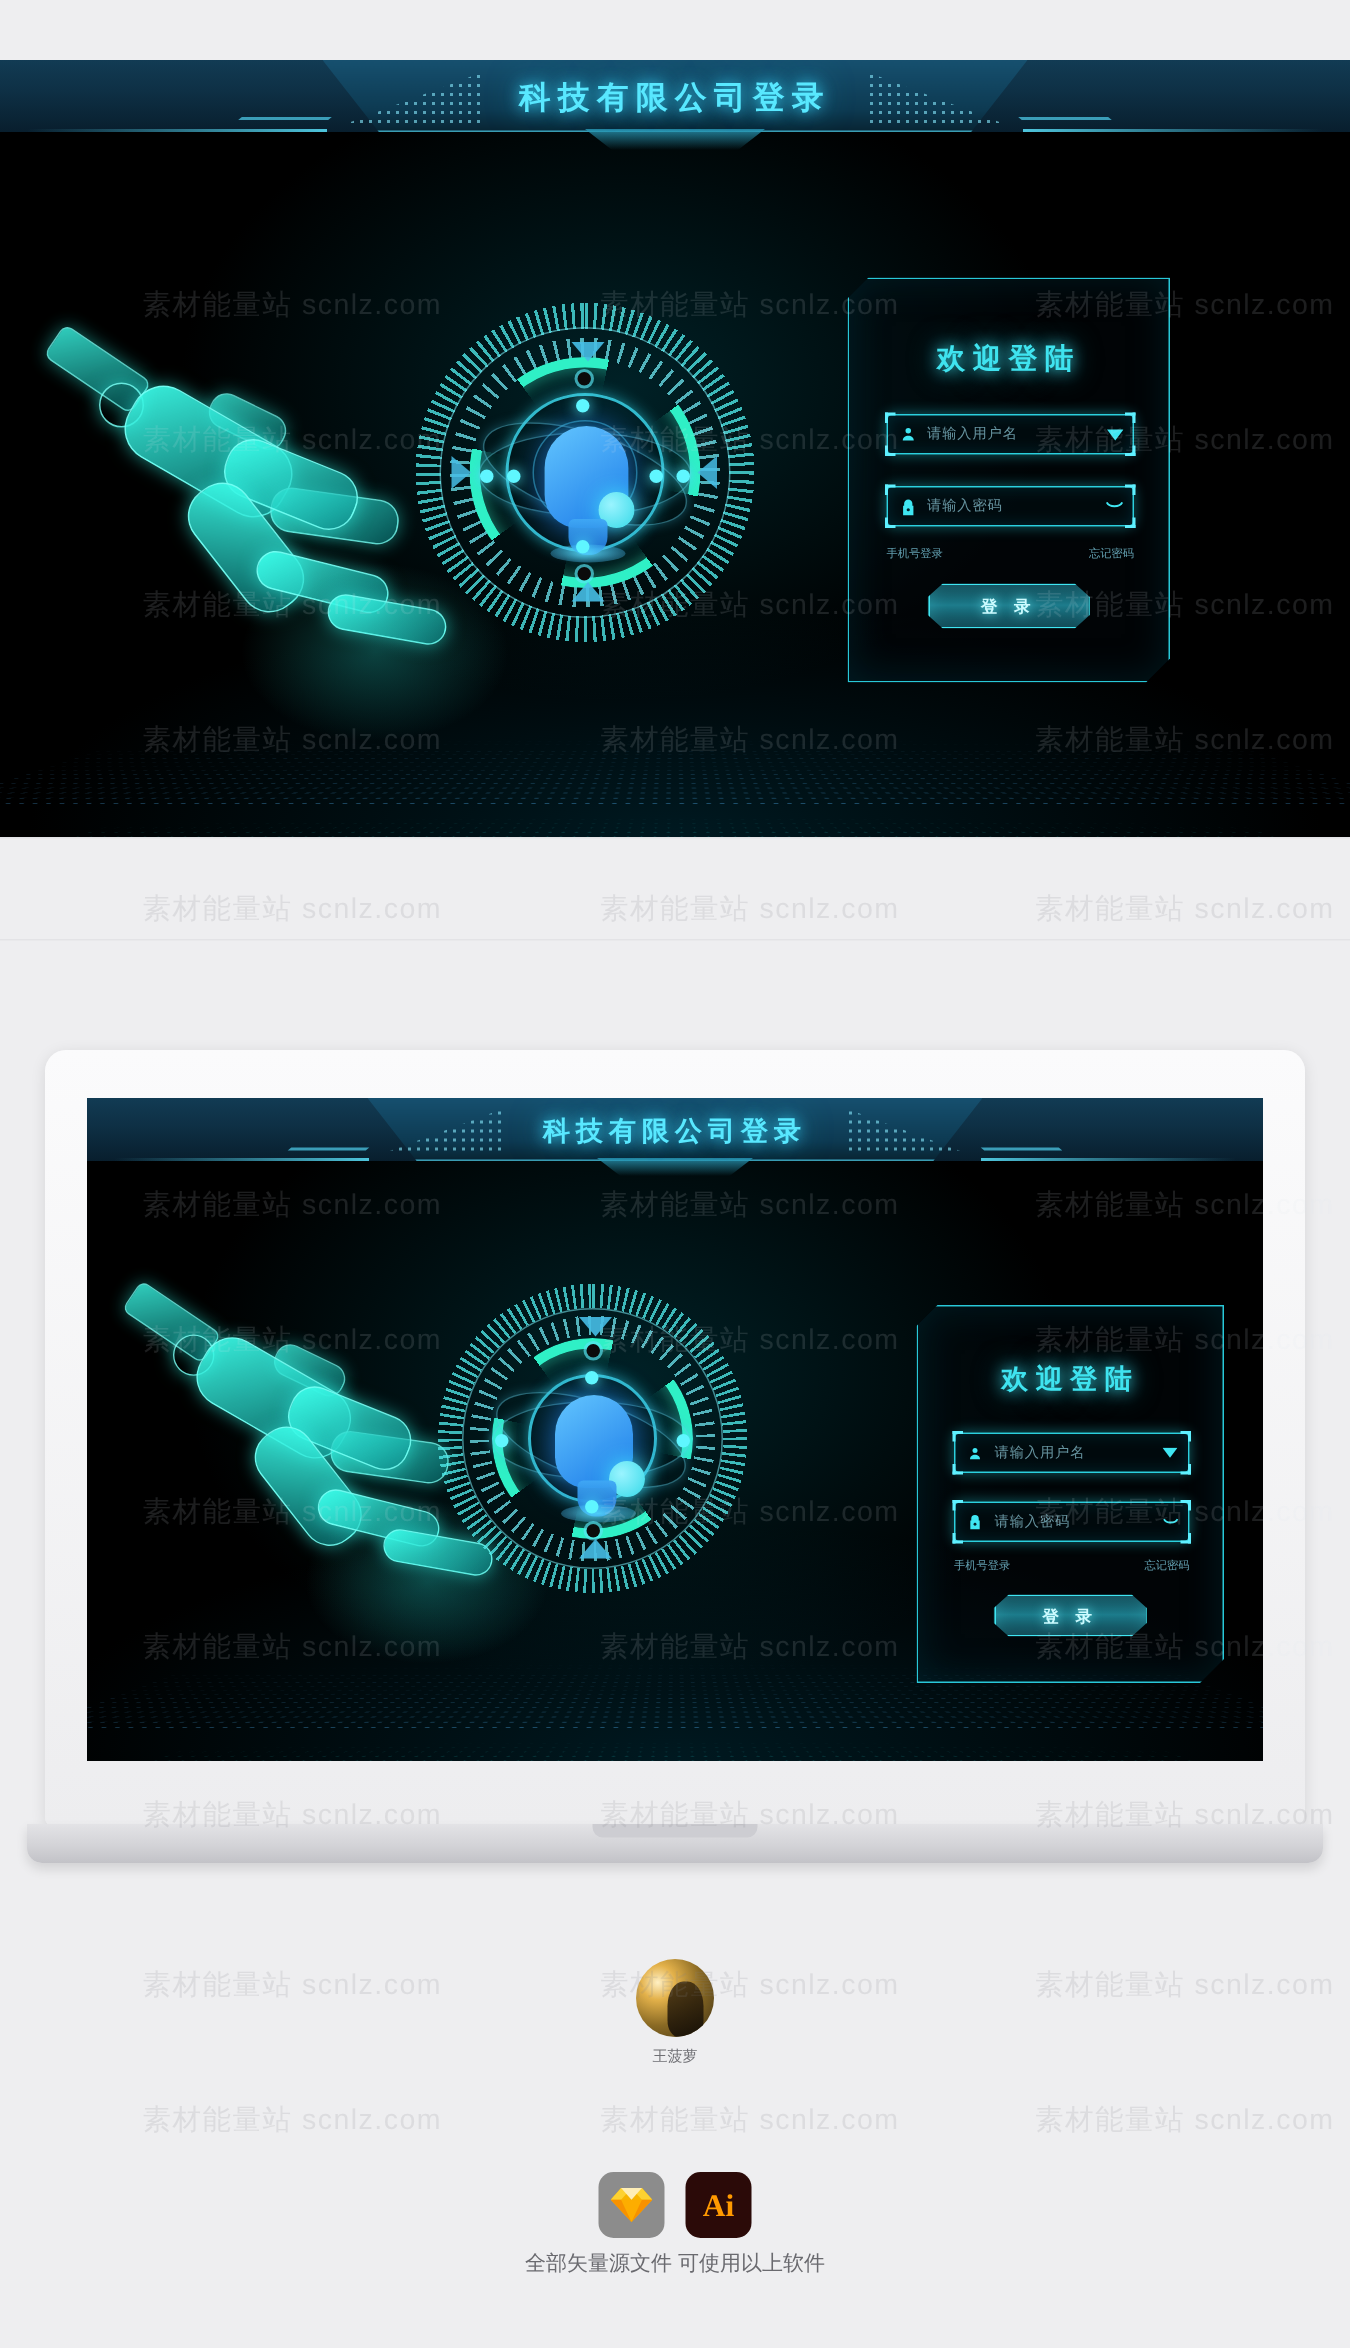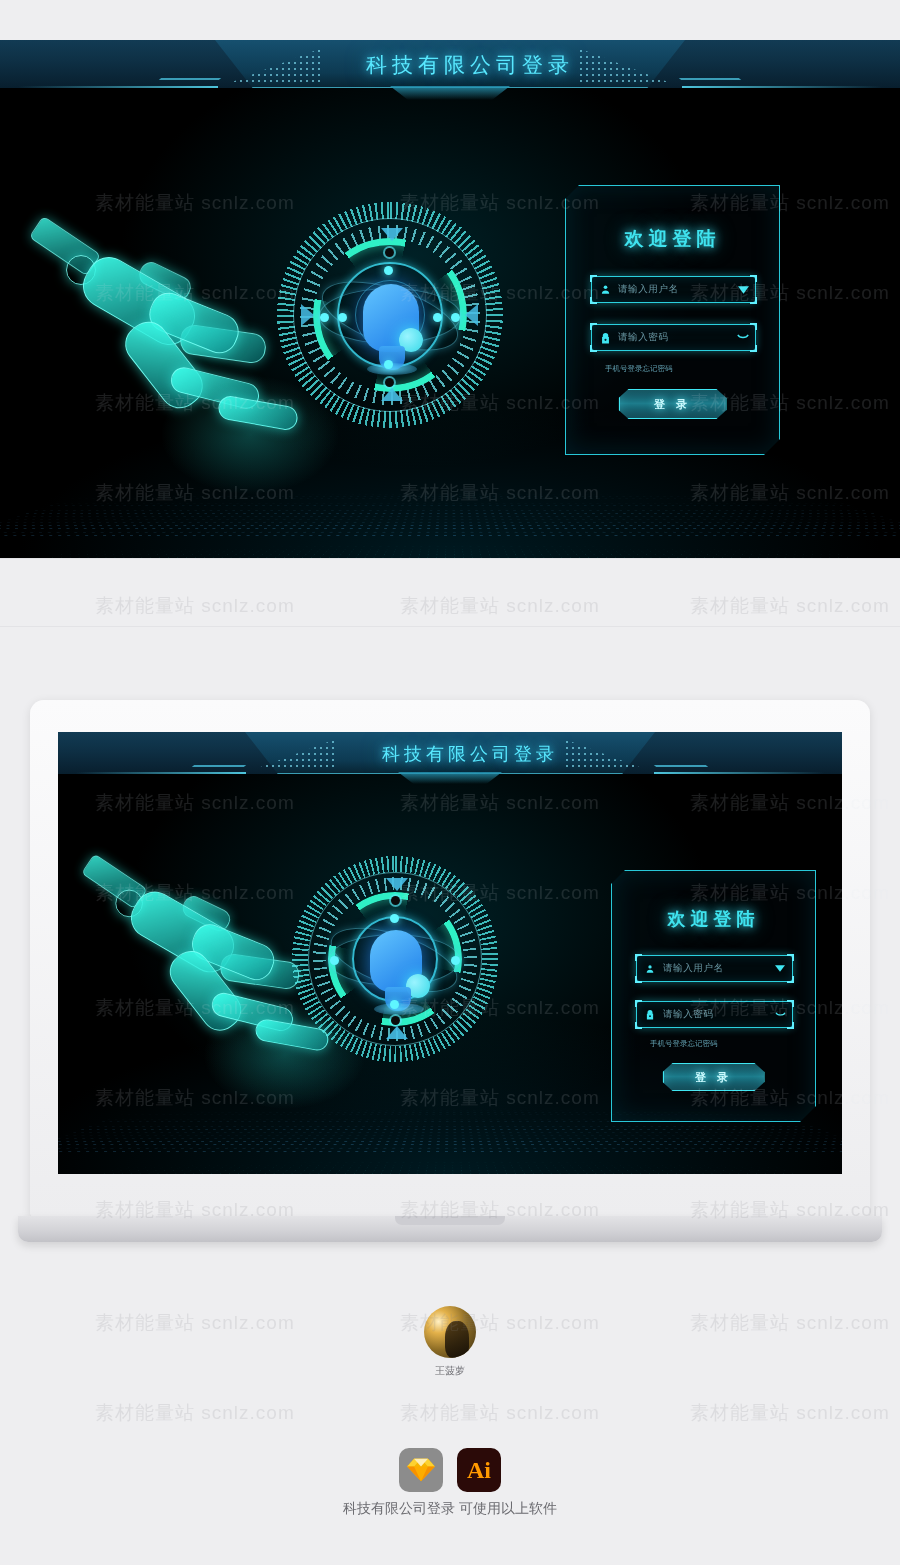--- a/index.html
+++ b/index.html
@@ -58,24 +58,24 @@
     border-bottom: 1px solid rgba(90,220,235,0.55);
   }
   .hdr-notch {
     position: absolute; left: 50%; transform: translateX(-50%);
     top: 46px; width: 150px; height: 14px;
     background: linear-gradient(180deg,rgba(40,150,180,0.85), rgba(8,40,60,0));
     clip-path: polygon(10% 0, 90% 0, 78% 100%, 22% 100%);
   }
   .hdr-title {
     position: absolute; left: 50%; top: 11px; transform: translateX(-50%);
-    font-size: 21px; font-weight: normal; letter-spacing: 5px;
+    font-size: 21px; font-weight: bold; letter-spacing: 5px;
     color: #58e8ff;
     text-shadow: 0 0 10px rgba(60,220,255,0.9), 0 0 22px rgba(40,180,220,0.65);
-    white-space: nowrap; z-index: 4; margin-left: 20px;
+    white-space: nowrap; z-index: 4;
   }
   .hdr-wing {
     position: absolute; top: 8px; width: 90px; height: 34px;
     background-image: radial-gradient(rgba(130,225,245,0.75) 1px, transparent 1.2px);
     background-size: 6px 6px;
     opacity: 0.85;
   }
   .hdr-wing.l { left: 232px; clip-path: polygon(100% 0, 100% 100%, 0 100%); }
   .hdr-wing.r { right: 232px; clip-path: polygon(0 0, 100% 100%, 0 100%); }
   .hdr-line {
@@ -263,21 +263,21 @@
   .f-icon {
     width: 26px; display:flex; align-items:center; justify-content:center;
     color: #3fe6f2; flex: 0 0 26px;
   }
   .f-ph {
     flex: 1; font-size: 9.5px; color: rgba(140,200,215,0.72); letter-spacing: .6px;
   }
   .f-right { width: 24px; display:flex; align-items:center; justify-content:center; color:#3fe6f2; }
   .meta-row {
     position: absolute; left: 25px; width: 165px; display: flex;
-    font-size: 7.5px; color: rgba(120,195,215,0.8); margin-left: 14px;
+    justify-content: space-between; font-size: 7.5px; color: rgba(120,195,215,0.8);
   }
   .login-btn {
     position: absolute; left: 50%; transform: translateX(-50%);
     width: 108px; height: 30px;
     background: linear-gradient(180deg, #0f4450 0%, #1d7c8c 48%, #0c3b47 100%);
     border: 1.4px solid #3fe6f2;
     box-shadow: 0 0 14px rgba(55,225,240,0.55), inset 0 0 12px rgba(90,240,255,0.22);
     clip-path: polygon(10px 0, calc(100% - 10px) 0, 100% 9px, 100% calc(100% - 9px), calc(100% - 10px) 100%, 10px 100%, 0 calc(100% - 9px), 0 9px);
     display:flex; align-items:center; justify-content:center;
     font-size: 11px; font-weight: bold; letter-spacing: 4px; color:#ccfbff;
@@ -329,21 +329,21 @@
     position: absolute; left: 0; right: 0; top: 1408px; text-align:center;
     font-size: 30px; color: #4a4a4e; font-weight: normal; letter-spacing: -0.2px;
   }
   .icon-row {
     position: absolute; left: 0; right: 0; top: 1448px;
     display: flex; justify-content: center; gap: 14px;
   }
   .app-icon { width: 44px; height: 44px; border-radius: 10px; position: relative; }
   .app-icon.sketch { background: #8c8c8c; }
   .app-icon.ai { background: #2b0a08; display:flex; align-items:center; justify-content:center; }
-  .ai-text { color:#ff9a00; font-weight: bold; font-size: 24px; font-family:"Liberation Serif", serif; }
+  .ai-text { color:#ff9a00; font-weight: bold; font-size: 21px; font-family:"Liberation Serif", serif; }
   .gem { position:absolute; left:8px; top:9px; width:28px; height:26px; }
   .foot-note {
     position: absolute; left: 0; right: 0; top: 1500px; text-align: center;
     font-size: 14px; color: #6a6a6f;
   }
   .divider {
     position: absolute; left: 0; width: 900px; height: 1px; background: #e3e3e6;
   }
 </style>
 </head>
@@ -590,21 +590,21 @@
         <path d="M8 2l8 9 8-9z" fill="#feeeb7"></path>
         <path d="M0 11h8l8 17z" fill="#f79100"></path>
         <path d="M32 11h-8l-8 17z" fill="#f79100"></path>
       </svg>
     </div>
     <div class="app-icon ai">
       <span class="ai-text">Ai</span>
     </div>
   </div>
 
-  <div class="foot-note">科技有限公司登录 可使用以上软件</div>
+  <div class="foot-note">全部矢量源文件 可使用以上软件</div>
 
   <div class="wm-layer" id="wm-layer">
       <div class="wm on-dark" style="left: 95px; top: 190px;">素材能量站 scnlz.com</div>
       <div class="wm on-dark" style="left: 400px; top: 190px;">素材能量站 scnlz.com</div>
       <div class="wm on-dark" style="left: 690px; top: 190px;">素材能量站 scnlz.com</div>
       <div class="wm on-dark" style="left: 95px; top: 280px;">素材能量站 scnlz.com</div>
       <div class="wm on-dark" style="left: 400px; top: 280px;">素材能量站 scnlz.com</div>
       <div class="wm on-dark" style="left: 690px; top: 280px;">素材能量站 scnlz.com</div>
       <div class="wm on-dark" style="left: 95px; top: 390px;">素材能量站 scnlz.com</div>
       <div class="wm on-dark" style="left: 400px; top: 390px;">素材能量站 scnlz.com</div>

